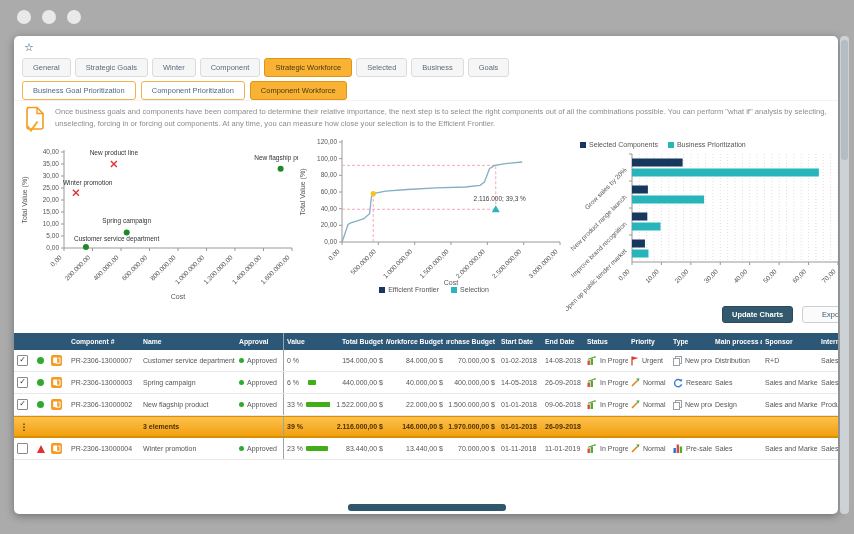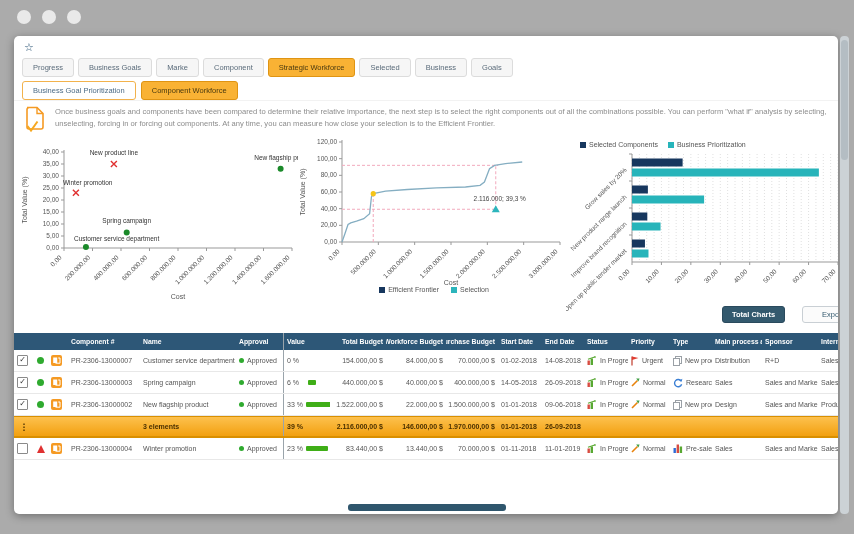--- a/index.html
+++ b/index.html
@@ -64,31 +64,32 @@
     <span></span>
     <span></span>
   </div>
 
   <div class="card">
     <div class="titlerow">
       <span class="star">☆</span>
     </div>
 
     <div class="tabs" id="tabs">
-        <div class="tab">Progress</div>
-        <div class="tab">Business Goals</div>
-        <div class="tab">Marke</div>
+        <div class="tab">General</div>
+        <div class="tab">Strategic Goals</div>
+        <div class="tab">Winter</div>
         <div class="tab">Component</div>
         <div class="tab active">Strategic Workforce</div>
         <div class="tab">Selected</div>
         <div class="tab">Business</div>
         <div class="tab">Goals</div>
       </div>
     <div class="subtabs" id="subtabs">
         <div class="subtab">Business Goal Prioritization</div>
+        <div class="subtab">Component Prioritization</div>
         <div class="subtab active">Component Workforce</div>
       </div>
     <div class="rule"></div>
 
     <div class="info">
       <span class="ti">
         <svg width="22" height="27" viewBox="0 0 22 27">
           <path d="M3 1.5 h10 l6 6 v13.5 a2 2 0 0 1 -2 2 h-12 a2 2 0 0 1 -2 -2 v-17.5 a2 2 0 0 1 2 -2 z" fill="none" stroke="#f59a23" stroke-width="1.6"></path>
           <path d="M13 1.5 v6 h6" fill="none" stroke="#f59a23" stroke-width="1.4"></path>
           <path d="M3.5 20 l3.5 4.5 l6.5 -9" stroke="#f6a821" stroke-width="2" fill="none"></path>
@@ -270,21 +271,21 @@
         <line x1="183.71428571428572" y1="112" x2="183.71428571428572" y2="115" stroke="#999"></line>
         <text x="181.71428571428572" y="122" text-anchor="end" font-size="6.5" fill="#555" transform="rotate(-45 181.71428571428572 122)">40,00</text>
         <line x1="213.14285714285714" y1="112" x2="213.14285714285714" y2="115" stroke="#999"></line>
         <text x="211.14285714285714" y="122" text-anchor="end" font-size="6.5" fill="#555" transform="rotate(-45 211.14285714285714 122)">50,00</text>
         <line x1="242.57142857142856" y1="112" x2="242.57142857142856" y2="115" stroke="#999"></line>
         <text x="240.57142857142856" y="122" text-anchor="end" font-size="6.5" fill="#555" transform="rotate(-45 240.57142857142856 122)">60,00</text>
         <line x1="272" y1="112" x2="272" y2="115" stroke="#999"></line>
         <text x="270" y="122" text-anchor="end" font-size="6.5" fill="#555" transform="rotate(-45 270 122)">70,00</text>
       </svg>
 
-    <button class="btn" id="btn-update">Total Charts</button>
+    <button class="btn" id="btn-update">Update Charts</button>
     <button class="btn" id="btn-export">Export To Excel</button>
 
     <div class="grid" id="grid">
         <div class="hrow">
           <div class="cell hcell" style="width: 20px;"></div>
           <div class="cell hcell" style="width: 14px;"></div>
           <div class="cell hcell" style="width: 20px;"></div>
           <div class="cell hcell" style="width: 72px;">Component #</div>
           <div class="cell hcell" style="width: 96px;">Name</div>
           <div class="cell hcell cdiv" style="width: 48px;">Approval</div>

